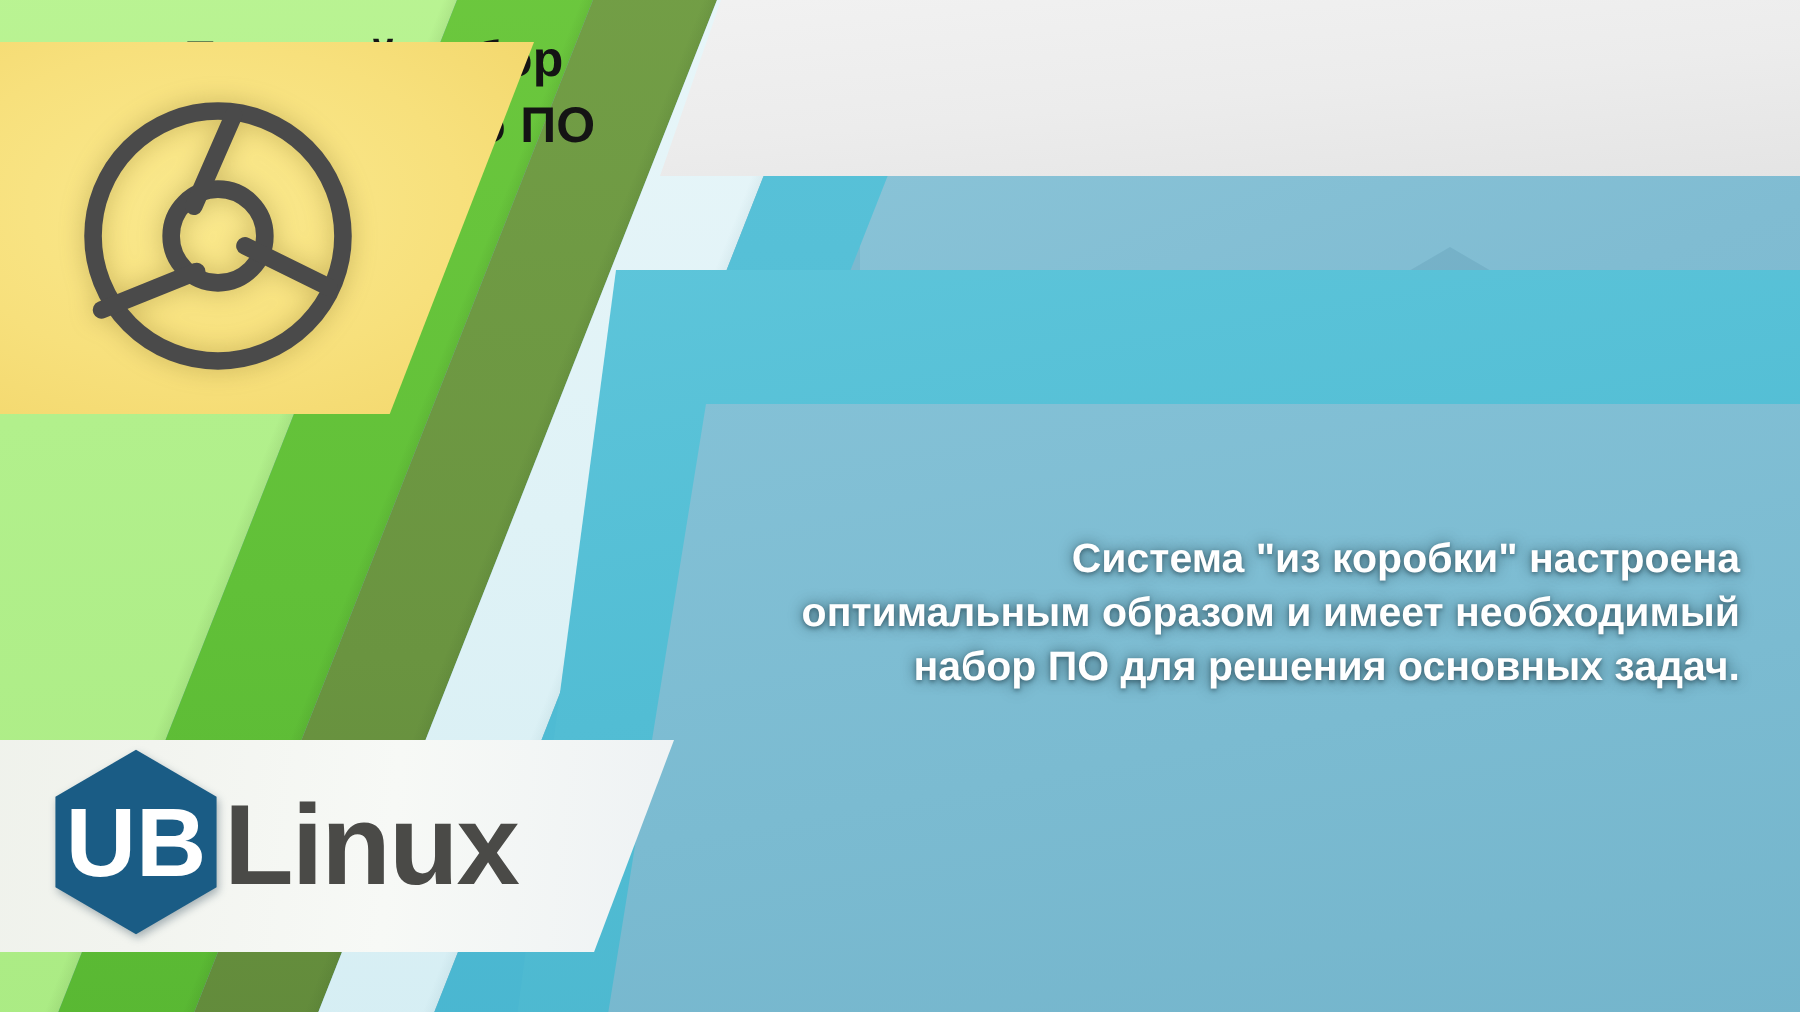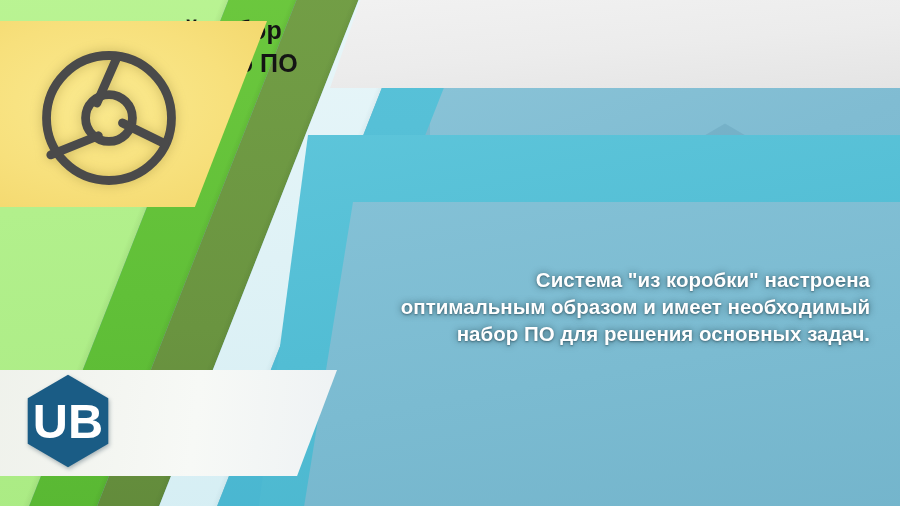--- a/index.html
+++ b/index.html
@@ -196,15 +196,16 @@
   </div>
 
   <div class="logo-panel"></div>
   <div class="logo-row">
     <span class="logo-hex">
       <svg viewBox="0 0 100 112" xmlns="http://www.w3.org/2000/svg">
         <path d="M50 1 L98 29 L98 83 L50 111 L2 83 L2 29 Z" fill="#1a5c85"></path>
         <text x="50" y="76" text-anchor="middle" font-family="Liberation Sans, sans-serif" font-size="58" font-weight="bold" fill="#ffffff">UB</text>
       </svg>
     </span>
+    <span class="logo-word">Linux</span>
   </div>
 
 </div>
 
 </body></html>

